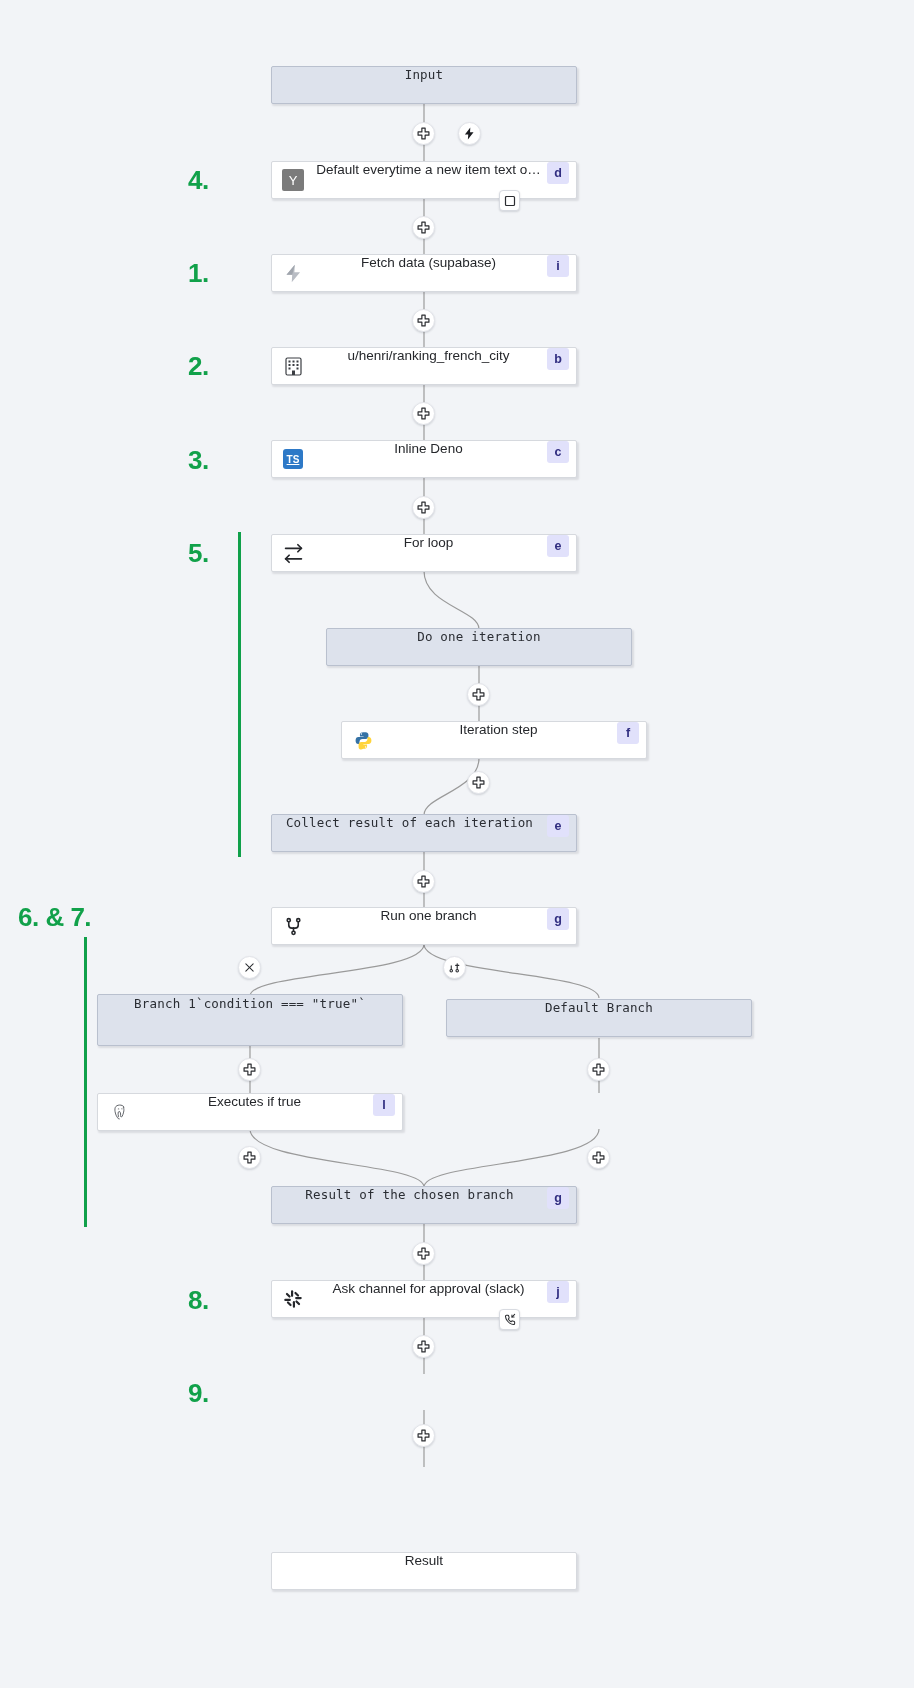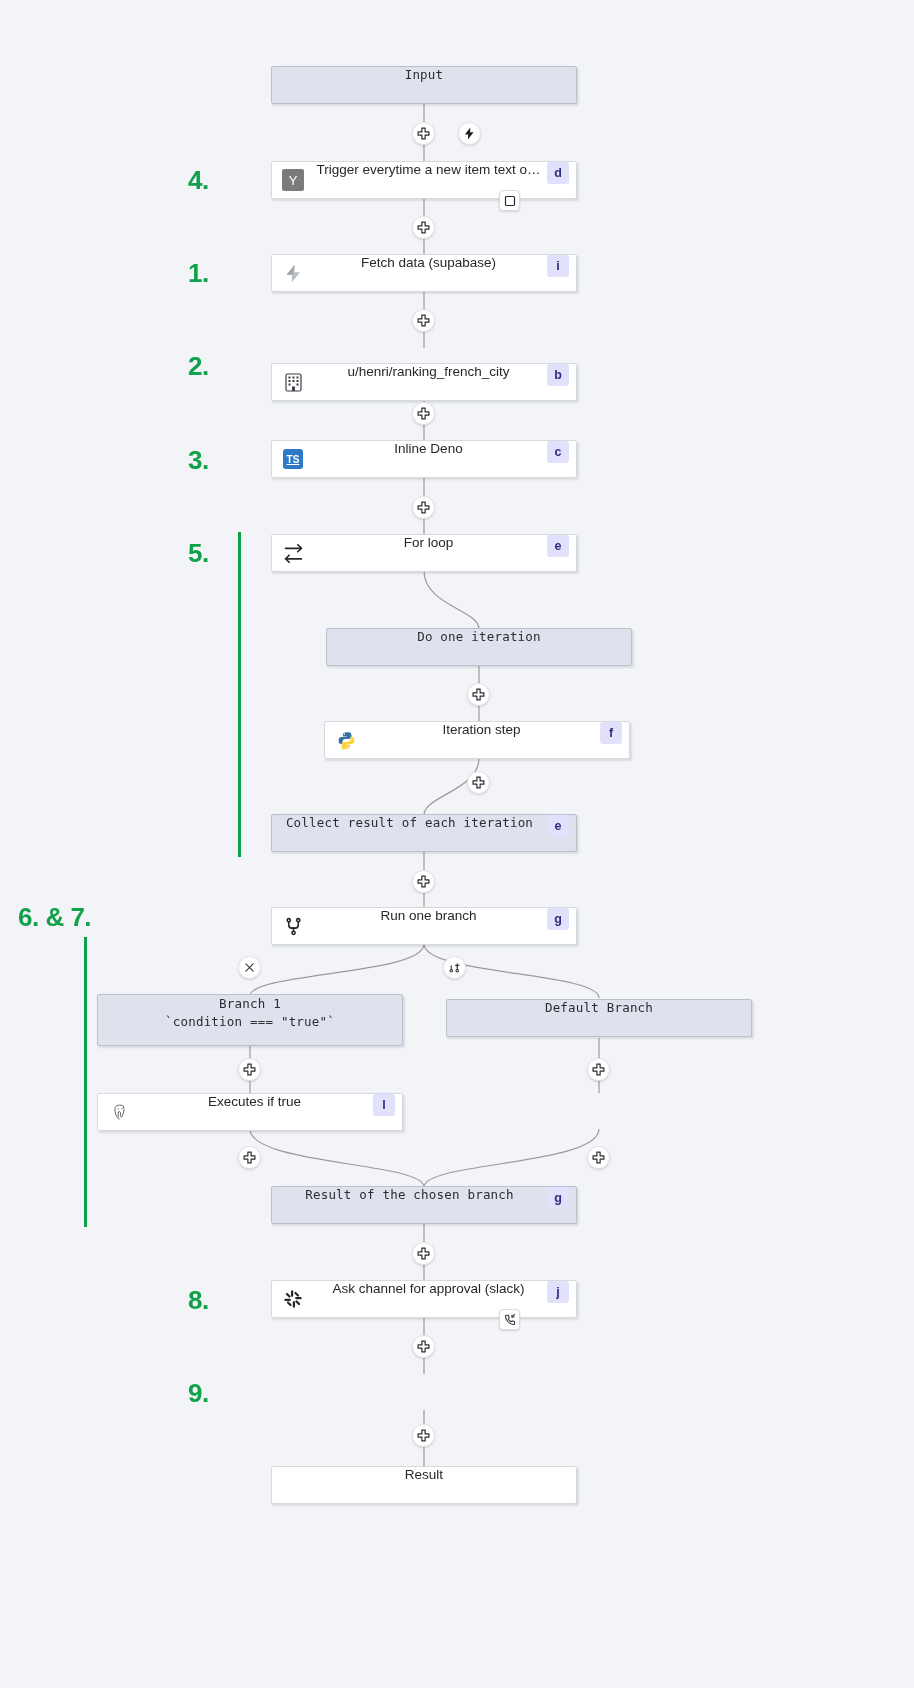--- a/index.html
+++ b/index.html
@@ -67,21 +67,21 @@
   }
   .node.virtual .label {
     font-family: "DejaVu Sans Mono", monospace;
     font-size: 12.5px;
     letter-spacing: .2px;
     color: #2a2d33;
   }
   .node.virtual.tall { height: 52px; }
   .node.virtual.tall .label {
     display: flex;
-    flex-direction: column;
+    flex-direction: row;
     justify-content: center;
     line-height: 1.45;
   }
 
   
   .node .ico {
     width: 34px;
     min-width: 34px;
     height: 100%;
     display: flex;
@@ -231,36 +231,36 @@
   <div class="step-num" style="left:188px; top:1378px;">9.</div>
 
   <div class="node virtual" style="left:271px; top:66px; width:306px;">
     <span class="label">Input</span>
   </div>
 
   <div class="node module" style="left:271px; top:161px; width:306px;">
     <span class="ico">
       <span class="y-chip">Y</span>
     </span>
-    <span class="label">Trigger everytime a new item text o…</span>
+    <span class="label">Default everytime a new item text o…</span>
     <span class="badge">d</span>
   </div>
 
   <div class="node module" style="left:271px; top:254px; width:306px;">
     <span class="ico">
       <svg width="21" height="21" viewBox="0 0 24 24">
         <path d="M13.5 2 4 13.5h6.5L10 22l9.5-11.5H13z" fill="#b9bdc4"></path>
         <path d="M13.5 2 4 13.5h6.5z" fill="#a0a5ad"></path>
       </svg>
     </span>
     <span class="label">Fetch data (supabase)</span>
     <span class="badge">i</span>
   </div>
 
-  <div class="node module" style="left:271px; top:347px; width:306px;margin-top:16px;">
+  <div class="node module" style="left:271px; top:347px; width:306px;">
     <span class="ico">
       <svg width="17" height="19" viewBox="0 0 17 19">
         <rect x="1" y="1" width="15" height="17" rx="1.5" fill="none" stroke="#3a3d42" stroke-width="1.2"></rect>
         <g fill="#3a3d42">
           <rect x="3.5" y="3.5" width="2" height="2"></rect>
             <rect x="7.5" y="3.5" width="2" height="2"></rect>
             <rect x="11.5" y="3.5" width="2" height="2"></rect>
           <rect x="3.5" y="7" width="2" height="2"></rect>
             <rect x="7.5" y="7" width="2" height="2"></rect>
             <rect x="11.5" y="7" width="2" height="2"></rect>
@@ -292,21 +292,21 @@
       </svg>
     </span>
     <span class="label">For loop</span>
     <span class="badge">e</span>
   </div>
 
   <div class="node virtual" style="left:326px; top:628px; width:306px;">
     <span class="label">Do one iteration</span>
   </div>
 
-  <div class="node module" style="left:324px; top:721px; width:306px;gap:44px;">
+  <div class="node module" style="left:341px; top:721px; width:306px;gap:44px;">
     <span class="ico">
       <svg width="19" height="19" viewBox="0 0 24 24">
         <path d="M11.9 1.5c-2.6 0-4.4.9-4.4 3v2.3h4.6v.8H5.6c-2.1 0-3.6 1.4-3.6 4.3s1.3 4.5 3.3 4.5h1.6v-2.6c0-2 1.7-3.6 3.7-3.6h4.3c1.8 0 3.3-1.4 3.3-3.2V4.5c0-1.7-1.5-3-3.3-3zm-2.5 1.4c.5 0 .9.4.9.9s-.4.9-.9.9-.9-.4-.9-.9.4-.9.9-.9z" fill="#3572A5"></path>
         <path d="M12.1 22.5c2.6 0 4.4-.9 4.4-3v-2.3h-4.6v-.8h6.5c2.1 0 3.6-1.4 3.6-4.3s-1.3-4.5-3.3-4.5h-1.6v2.6c0 2-1.7 3.6-3.7 3.6H9.1c-1.8 0-3.3 1.4-3.3 3.2v3.5c0 1.7 1.5 3 3.3 3zm2.5-1.4c-.5 0-.9-.4-.9-.9s.4-.9.9-.9.9.4.9.9-.4.9-.9.9z" fill="#FFD43B"></path>
       </svg>
     </span>
     <span class="label">Iteration step</span>
     <span class="badge">f</span>
   </div>
 
@@ -371,21 +371,21 @@
         <rect x="16.4" y="13.0" width="2.6" height="7" rx="1.3" transform="rotate(-45 17.7 16.5)"></rect>
         <rect x="13.0" y="5.0" width="7" height="2.6" rx="1.3" transform="rotate(45 16.5 6.3)"></rect>
         <rect x="4.0" y="16.4" width="7" height="2.6" rx="1.3" transform="rotate(45 7.5 17.7)"></rect>
       </svg>
     </span>
     <span class="label">Ask channel for approval (slack)</span>
     <span class="badge">j</span>
   </div>
 
 
-  <div class="node module" style="left:271px; top:1466px; width:306px;">
+  <div class="node module" style="left:271px; top:1552px; width:306px;">
     <span class="label">Result</span>
   </div>
 
   <div class="dot-btn" style="left:412px; top:122px;">
     <svg width="13" height="13" viewBox="0 0 24 24" fill="none" stroke="#2b2d31" stroke-width="2.2" stroke-linejoin="round">
       <path d="M9 2h6v7h7v6h-7v7H9v-7H2V9h7z"></path>
     </svg>
   </div>
 
   <div class="dot-btn" style="left:458px; top:122px;">

